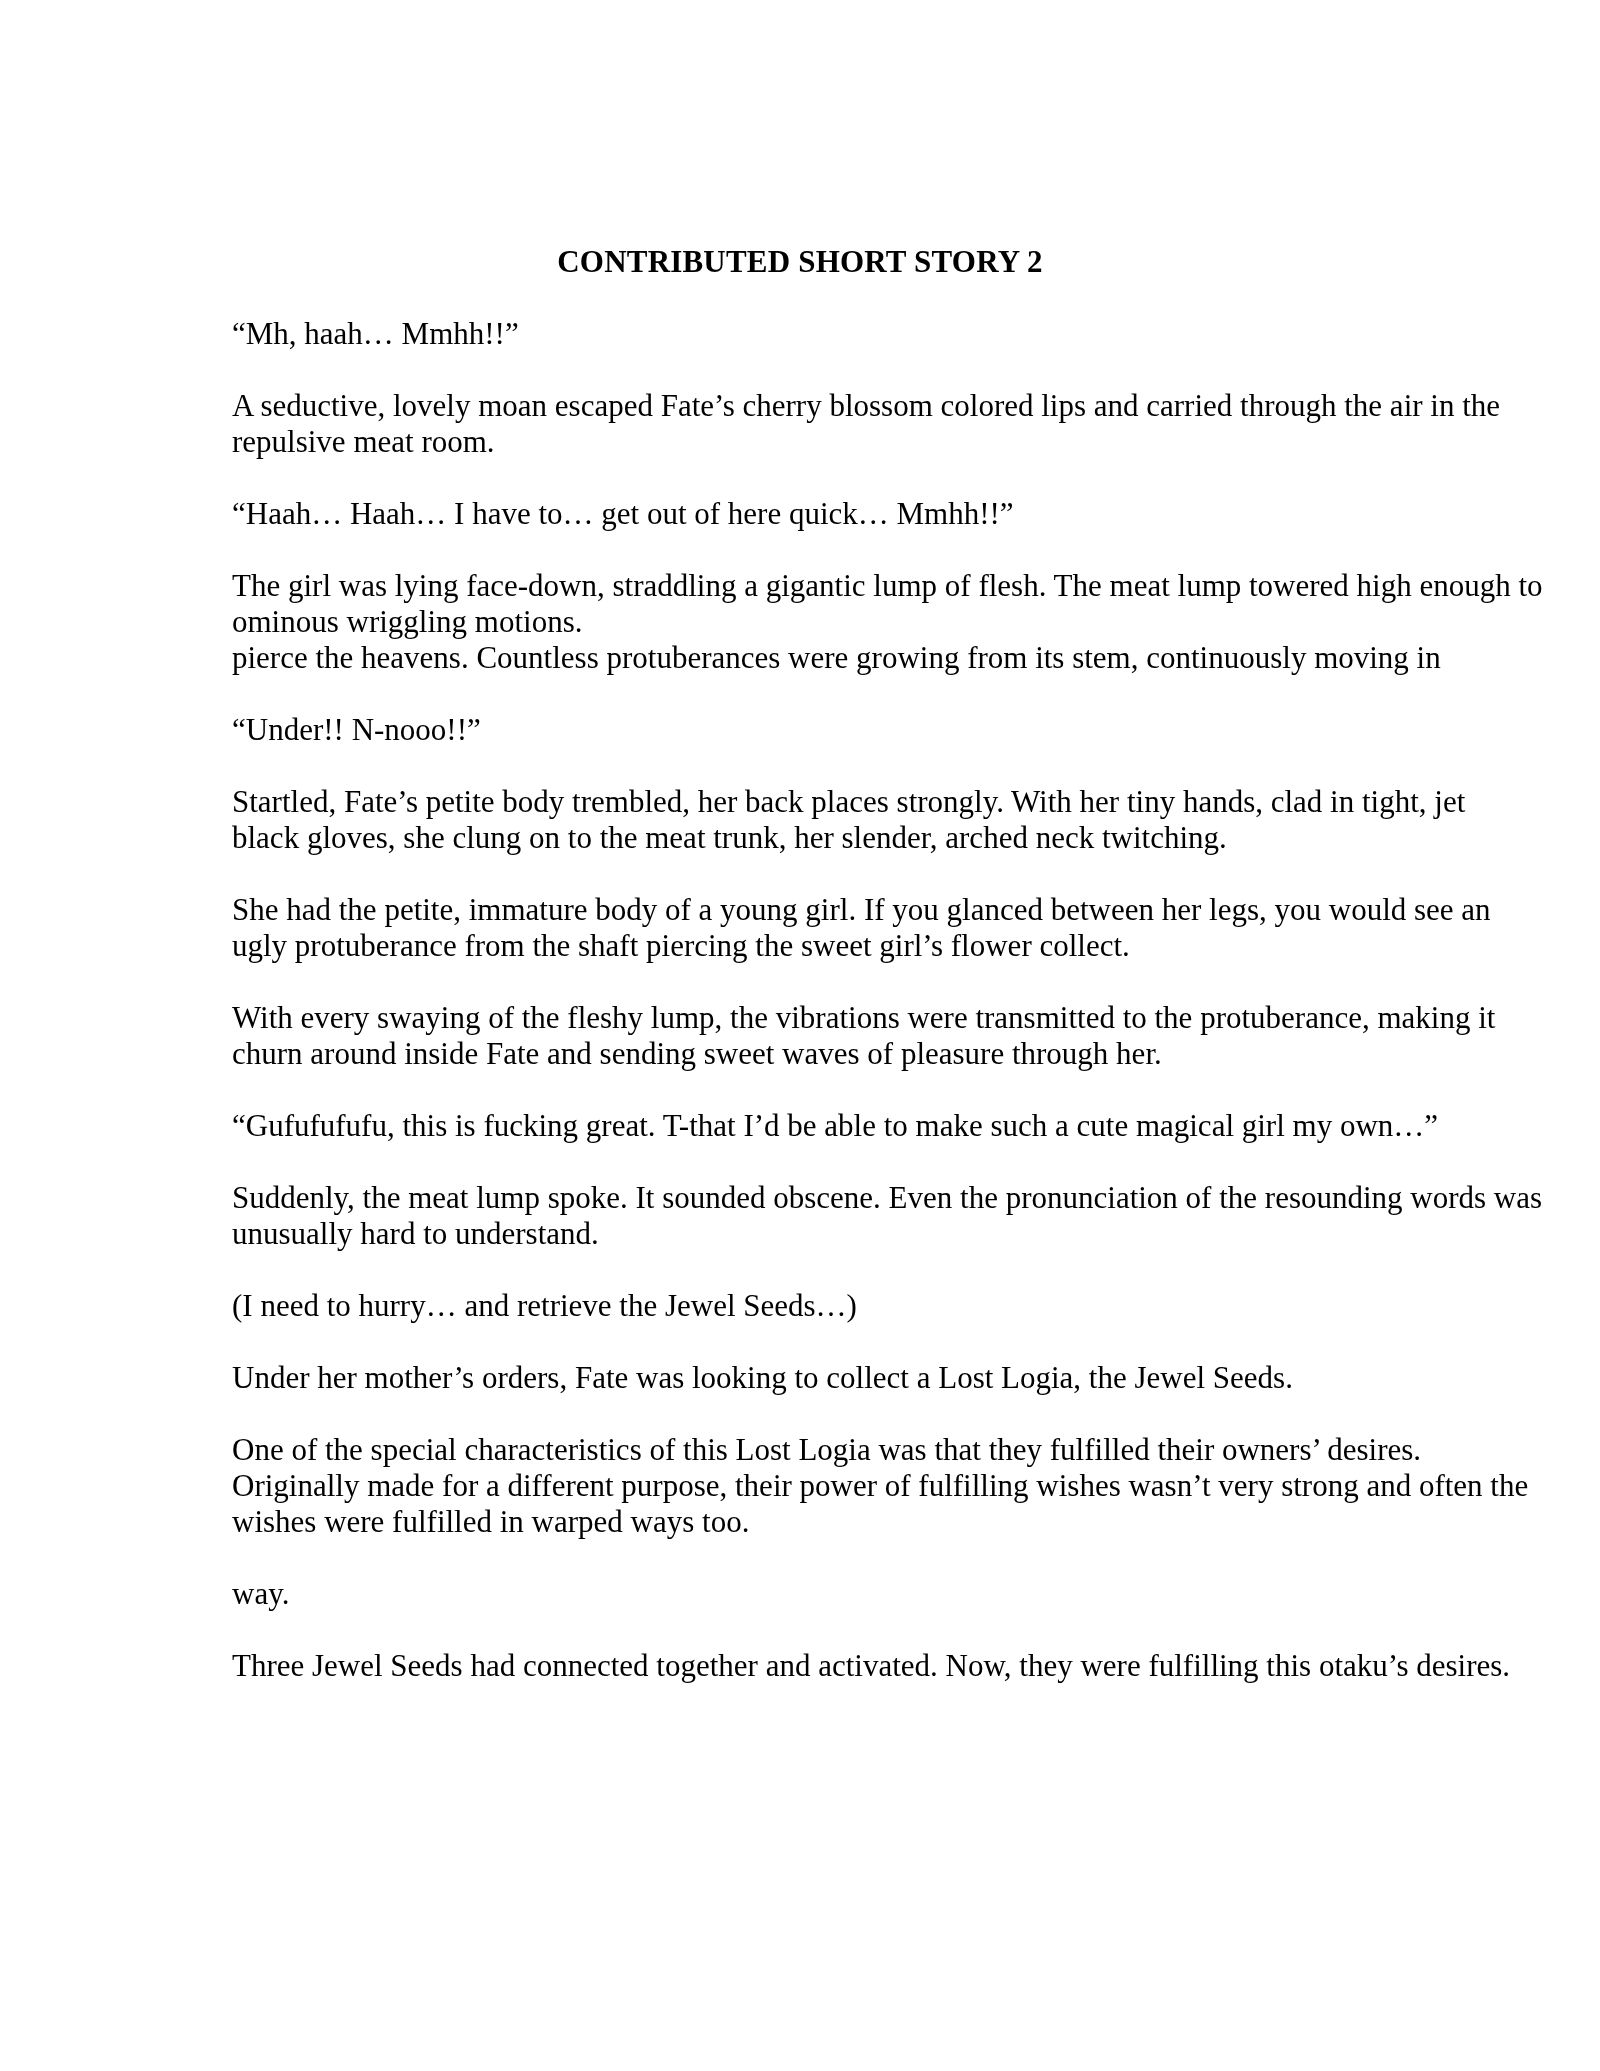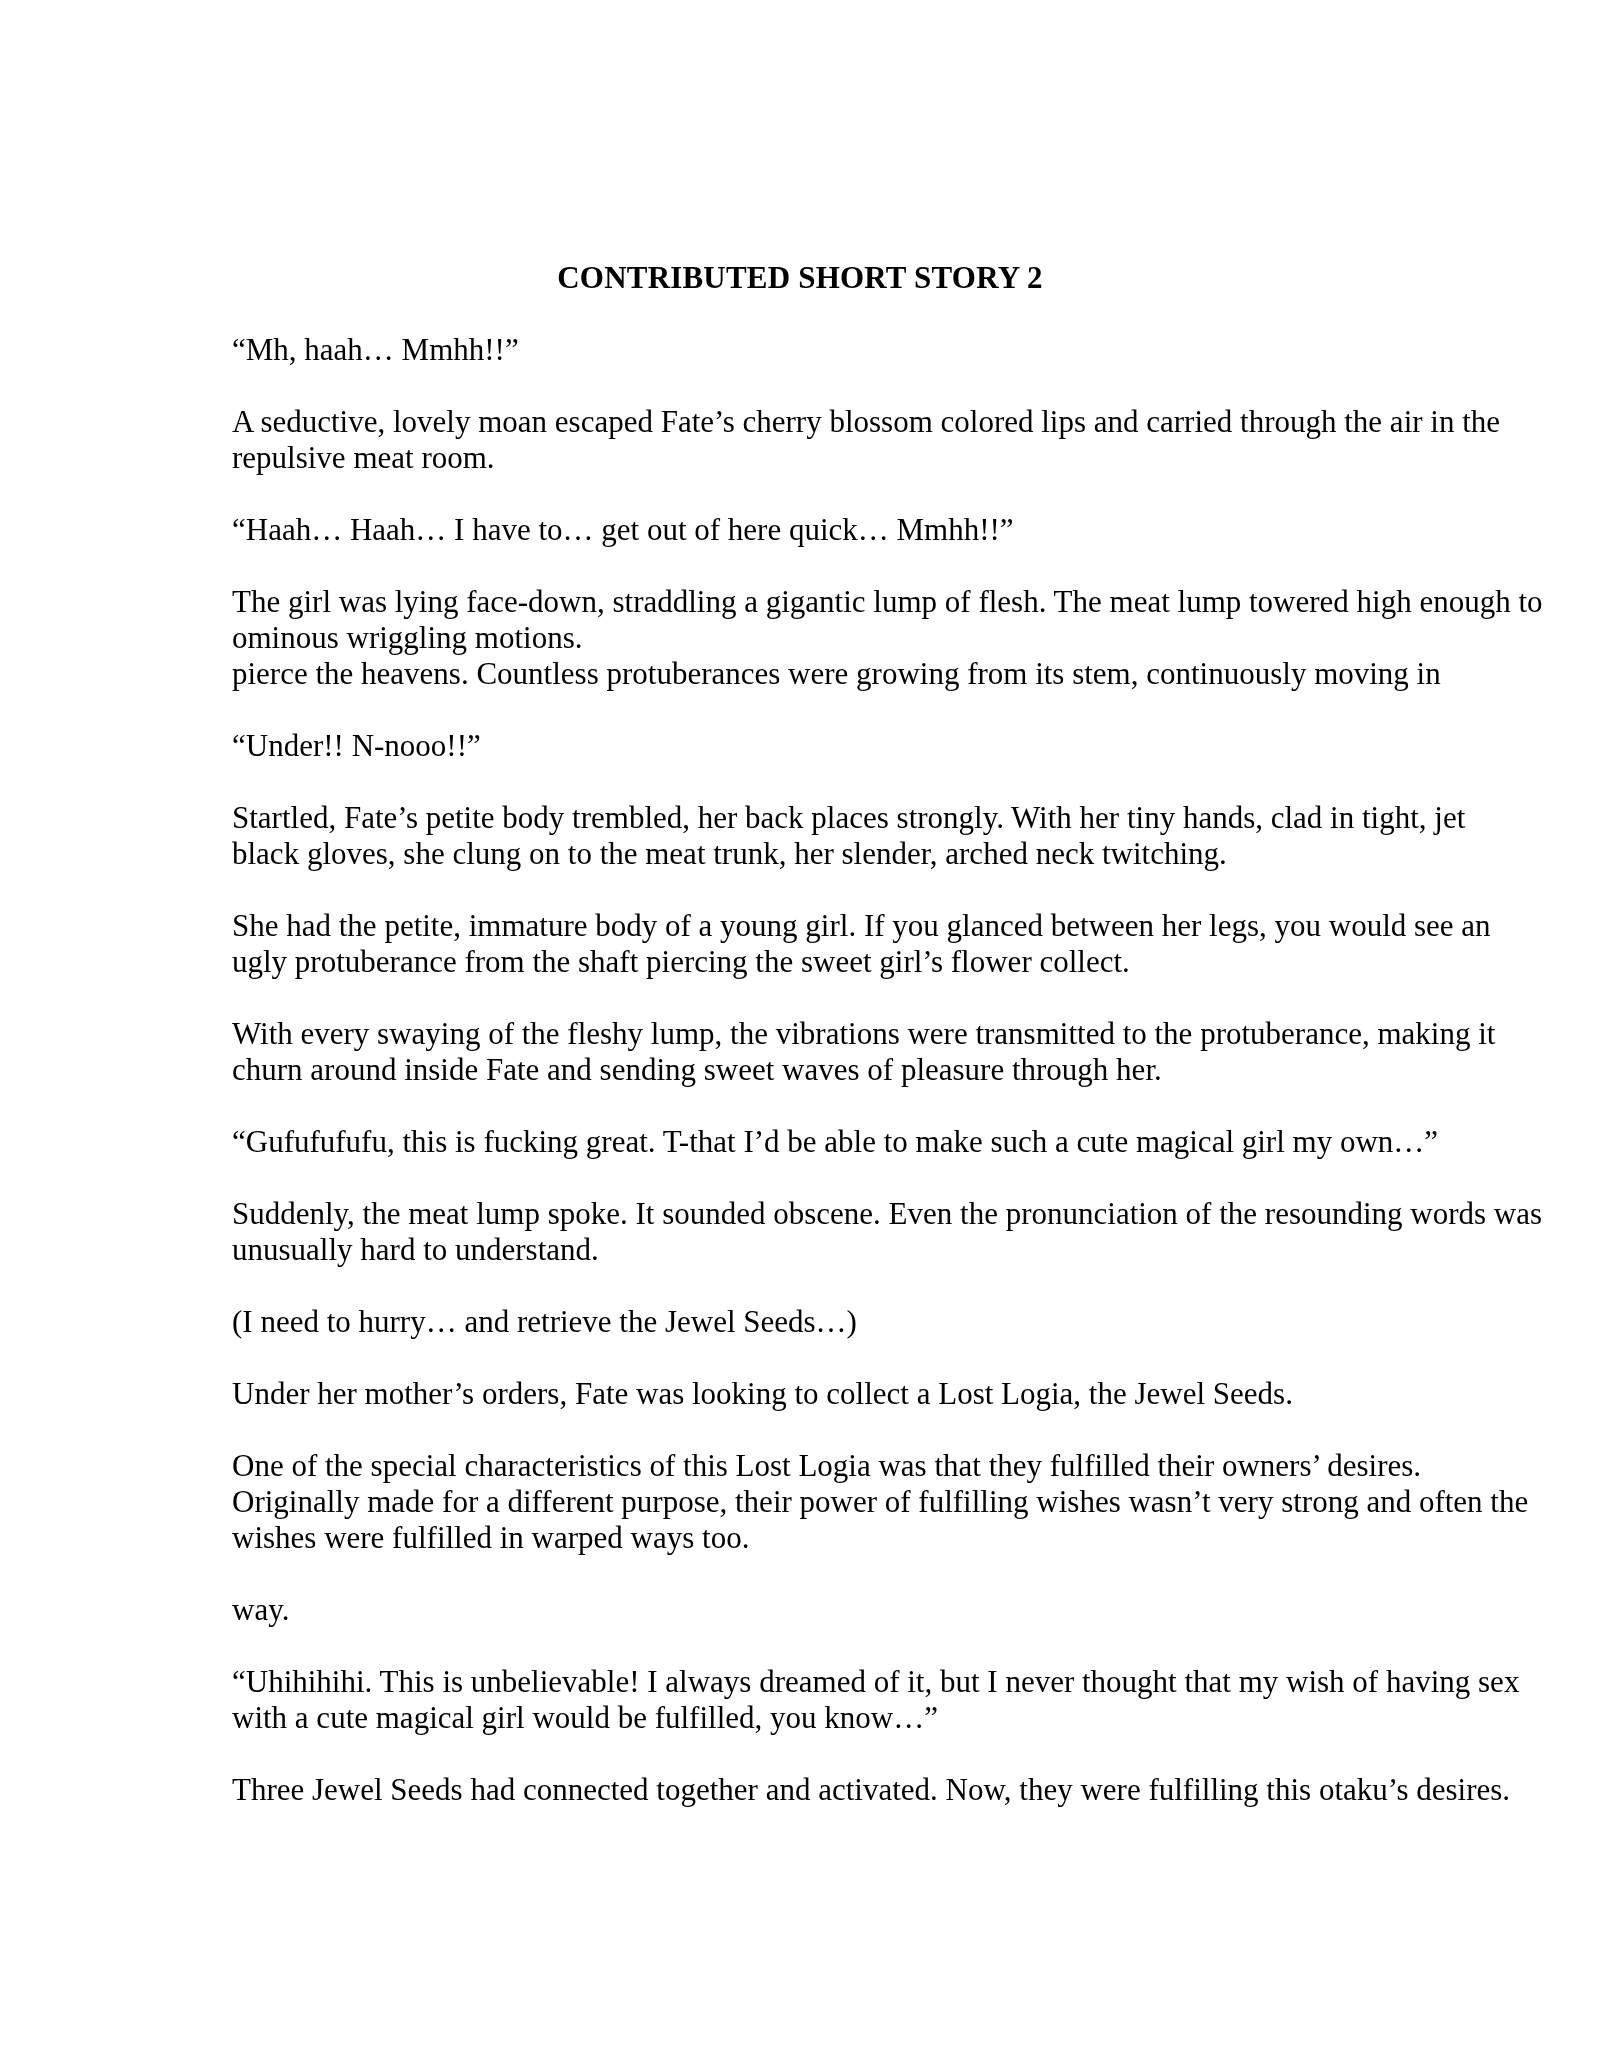--- a/index.html
+++ b/index.html
@@ -12,21 +12,21 @@
     width: 1600px;
     height: 2071px;
     box-sizing: border-box;
     padding: 244px 188px 0 188px;
     background: #ffffff;
     color: #000000;
     font-family: "Liberation Serif", "DejaVu Serif", serif;
     overflow: hidden;
   }
   .doc-title {
-    margin: 16px 0 36px 0;
+    margin: 0 0 36px 0;
     font-size: 31px;
     line-height: 36px;
     font-weight: bold;
     text-align: center;
     letter-spacing: 0.2px;
   }
   .para {
     margin: 0 0 36px 0;
     font-size: 31px;
     line-height: 36px;
@@ -89,20 +89,16 @@
       </p>
       <p class="para">
         <span class="line">One of the special characteristics of this Lost Logia was that they fulfilled their owners’ desires.</span>
         <span class="line">Originally made for a different purpose, their power of fulfilling wishes wasn’t very strong and often the</span>
         <span class="line">wishes were fulfilled in warped ways too.</span>
       </p>
       <p class="para">
         <span class="line">way.</span>
       </p>
       <p class="para">
-        <span class="line">“Uhihihihi. This is unbelievable! I always dreamed of it, but I never thought that my wish of having sex</span>
-        <span class="line">with a cute magical girl would be fulfilled, you know…”</span>
-      </p>
-      <p class="para">
         <span class="line">Three Jewel Seeds had connected together and activated. Now, they were fulfilling this otaku’s desires.</span>
       </p>
     </div>
 </div>
 
 </body></html>

